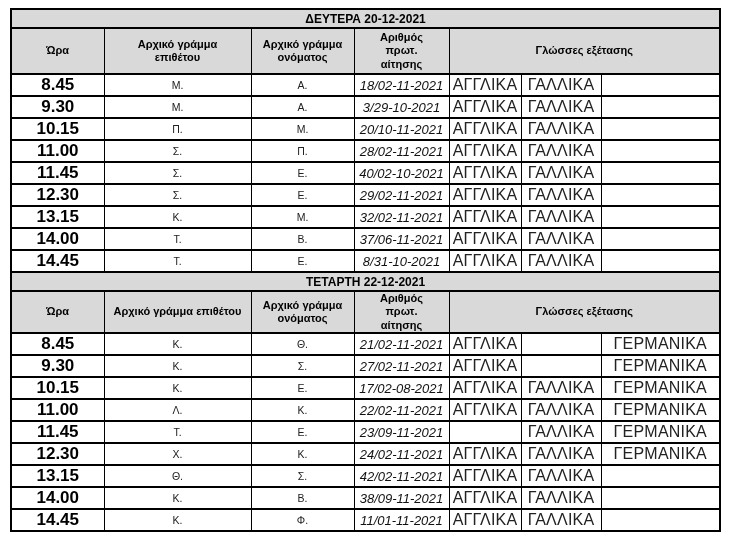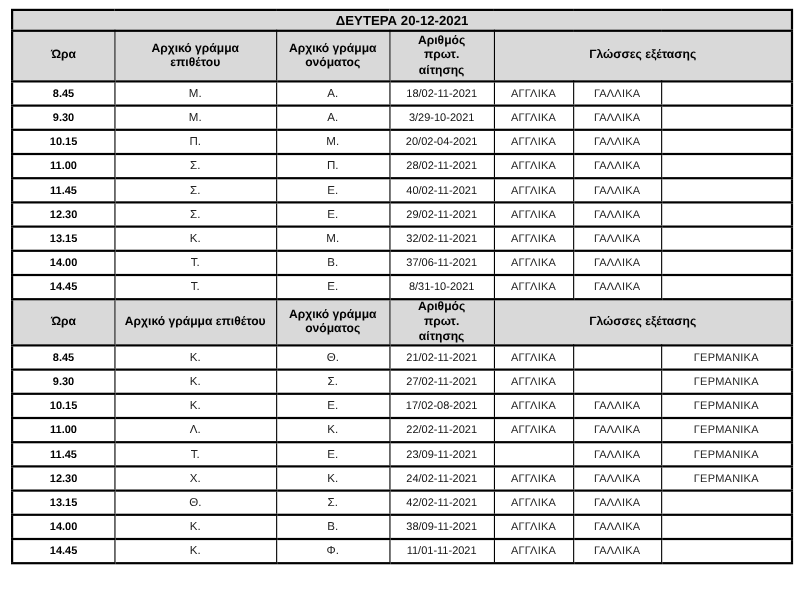--- a/index.html
+++ b/index.html
@@ -42,33 +42,34 @@
     font-weight: bold;
     font-size: 11px;
     line-height: 1.22;
     white-space: pre-line;
   }
   tbody.h1 tr.header-row td { height: 44px; }
   tbody.h2 tr.header-row td { height: 33px; }
   tr.data-row td { height: 20px; }
   td.c-time {
     font-weight: bold;
-    font-size: 10px;
+    font-size: 17px;
     color: #000;
   }
   td.c-letter {
     font-size: 10.5px;
     color: #222;
   }
   td.c-proto {
-    font-size: 10px;
+    font-size: 13px;
     color: #111;
+    font-style: italic;
   }
   td.c-lang {
-    font-size: 10px;
+    font-size: 16px;
     color: #222;
     letter-spacing: 0.2px;
   }
 </style>
 </head>
 <body>
 
 <div class="sheet">
   <table class="schedule">
     <colgroup>
@@ -114,39 +115,39 @@
           <td class="c-letter">Α.</td>
           <td class="c-proto">3/29-10-2021</td>
           <td class="c-lang">ΑΓΓΛΙΚΑ</td>
           <td class="c-lang">ΓΑΛΛΙΚΑ</td>
           <td class="c-lang"></td>
         </tr>
         <tr class="data-row">
           <td class="c-time">10.15</td>
           <td class="c-letter">Π.</td>
           <td class="c-letter">Μ.</td>
-          <td class="c-proto">20/02-04-2021</td>
+          <td class="c-proto">20/10-11-2021</td>
           <td class="c-lang">ΑΓΓΛΙΚΑ</td>
           <td class="c-lang">ΓΑΛΛΙΚΑ</td>
           <td class="c-lang"></td>
         </tr>
         <tr class="data-row">
           <td class="c-time">11.00</td>
           <td class="c-letter">Σ.</td>
           <td class="c-letter">Π.</td>
           <td class="c-proto">28/02-11-2021</td>
           <td class="c-lang">ΑΓΓΛΙΚΑ</td>
           <td class="c-lang">ΓΑΛΛΙΚΑ</td>
           <td class="c-lang"></td>
         </tr>
         <tr class="data-row">
           <td class="c-time">11.45</td>
           <td class="c-letter">Σ.</td>
           <td class="c-letter">Ε.</td>
-          <td class="c-proto">40/02-11-2021</td>
+          <td class="c-proto">40/02-10-2021</td>
           <td class="c-lang">ΑΓΓΛΙΚΑ</td>
           <td class="c-lang">ΓΑΛΛΙΚΑ</td>
           <td class="c-lang"></td>
         </tr>
         <tr class="data-row">
           <td class="c-time">12.30</td>
           <td class="c-letter">Σ.</td>
           <td class="c-letter">Ε.</td>
           <td class="c-proto">29/02-11-2021</td>
           <td class="c-lang">ΑΓΓΛΙΚΑ</td>
@@ -176,20 +177,23 @@
           <td class="c-letter">Τ.</td>
           <td class="c-letter">Ε.</td>
           <td class="c-proto">8/31-10-2021</td>
           <td class="c-lang">ΑΓΓΛΙΚΑ</td>
           <td class="c-lang">ΓΑΛΛΙΚΑ</td>
           <td class="c-lang"></td>
         </tr>
       </tbody>
 
     <tbody class="h2">
+      <tr class="title-row">
+        <td colspan="7">ΤΕΤΑΡΤΗ 22-12-2021</td>
+      </tr>
       <tr class="header-row">
         <td>Ώρα</td>
         <td>Αρχικό γράμμα επιθέτου</td>
         <td>Αρχικό γράμμα
 ονόματος</td>
         <td>Αριθμός
 πρωτ.
 αίτησης</td>
         <td colspan="3">Γλώσσες εξέτασης</td>
       </tr>

